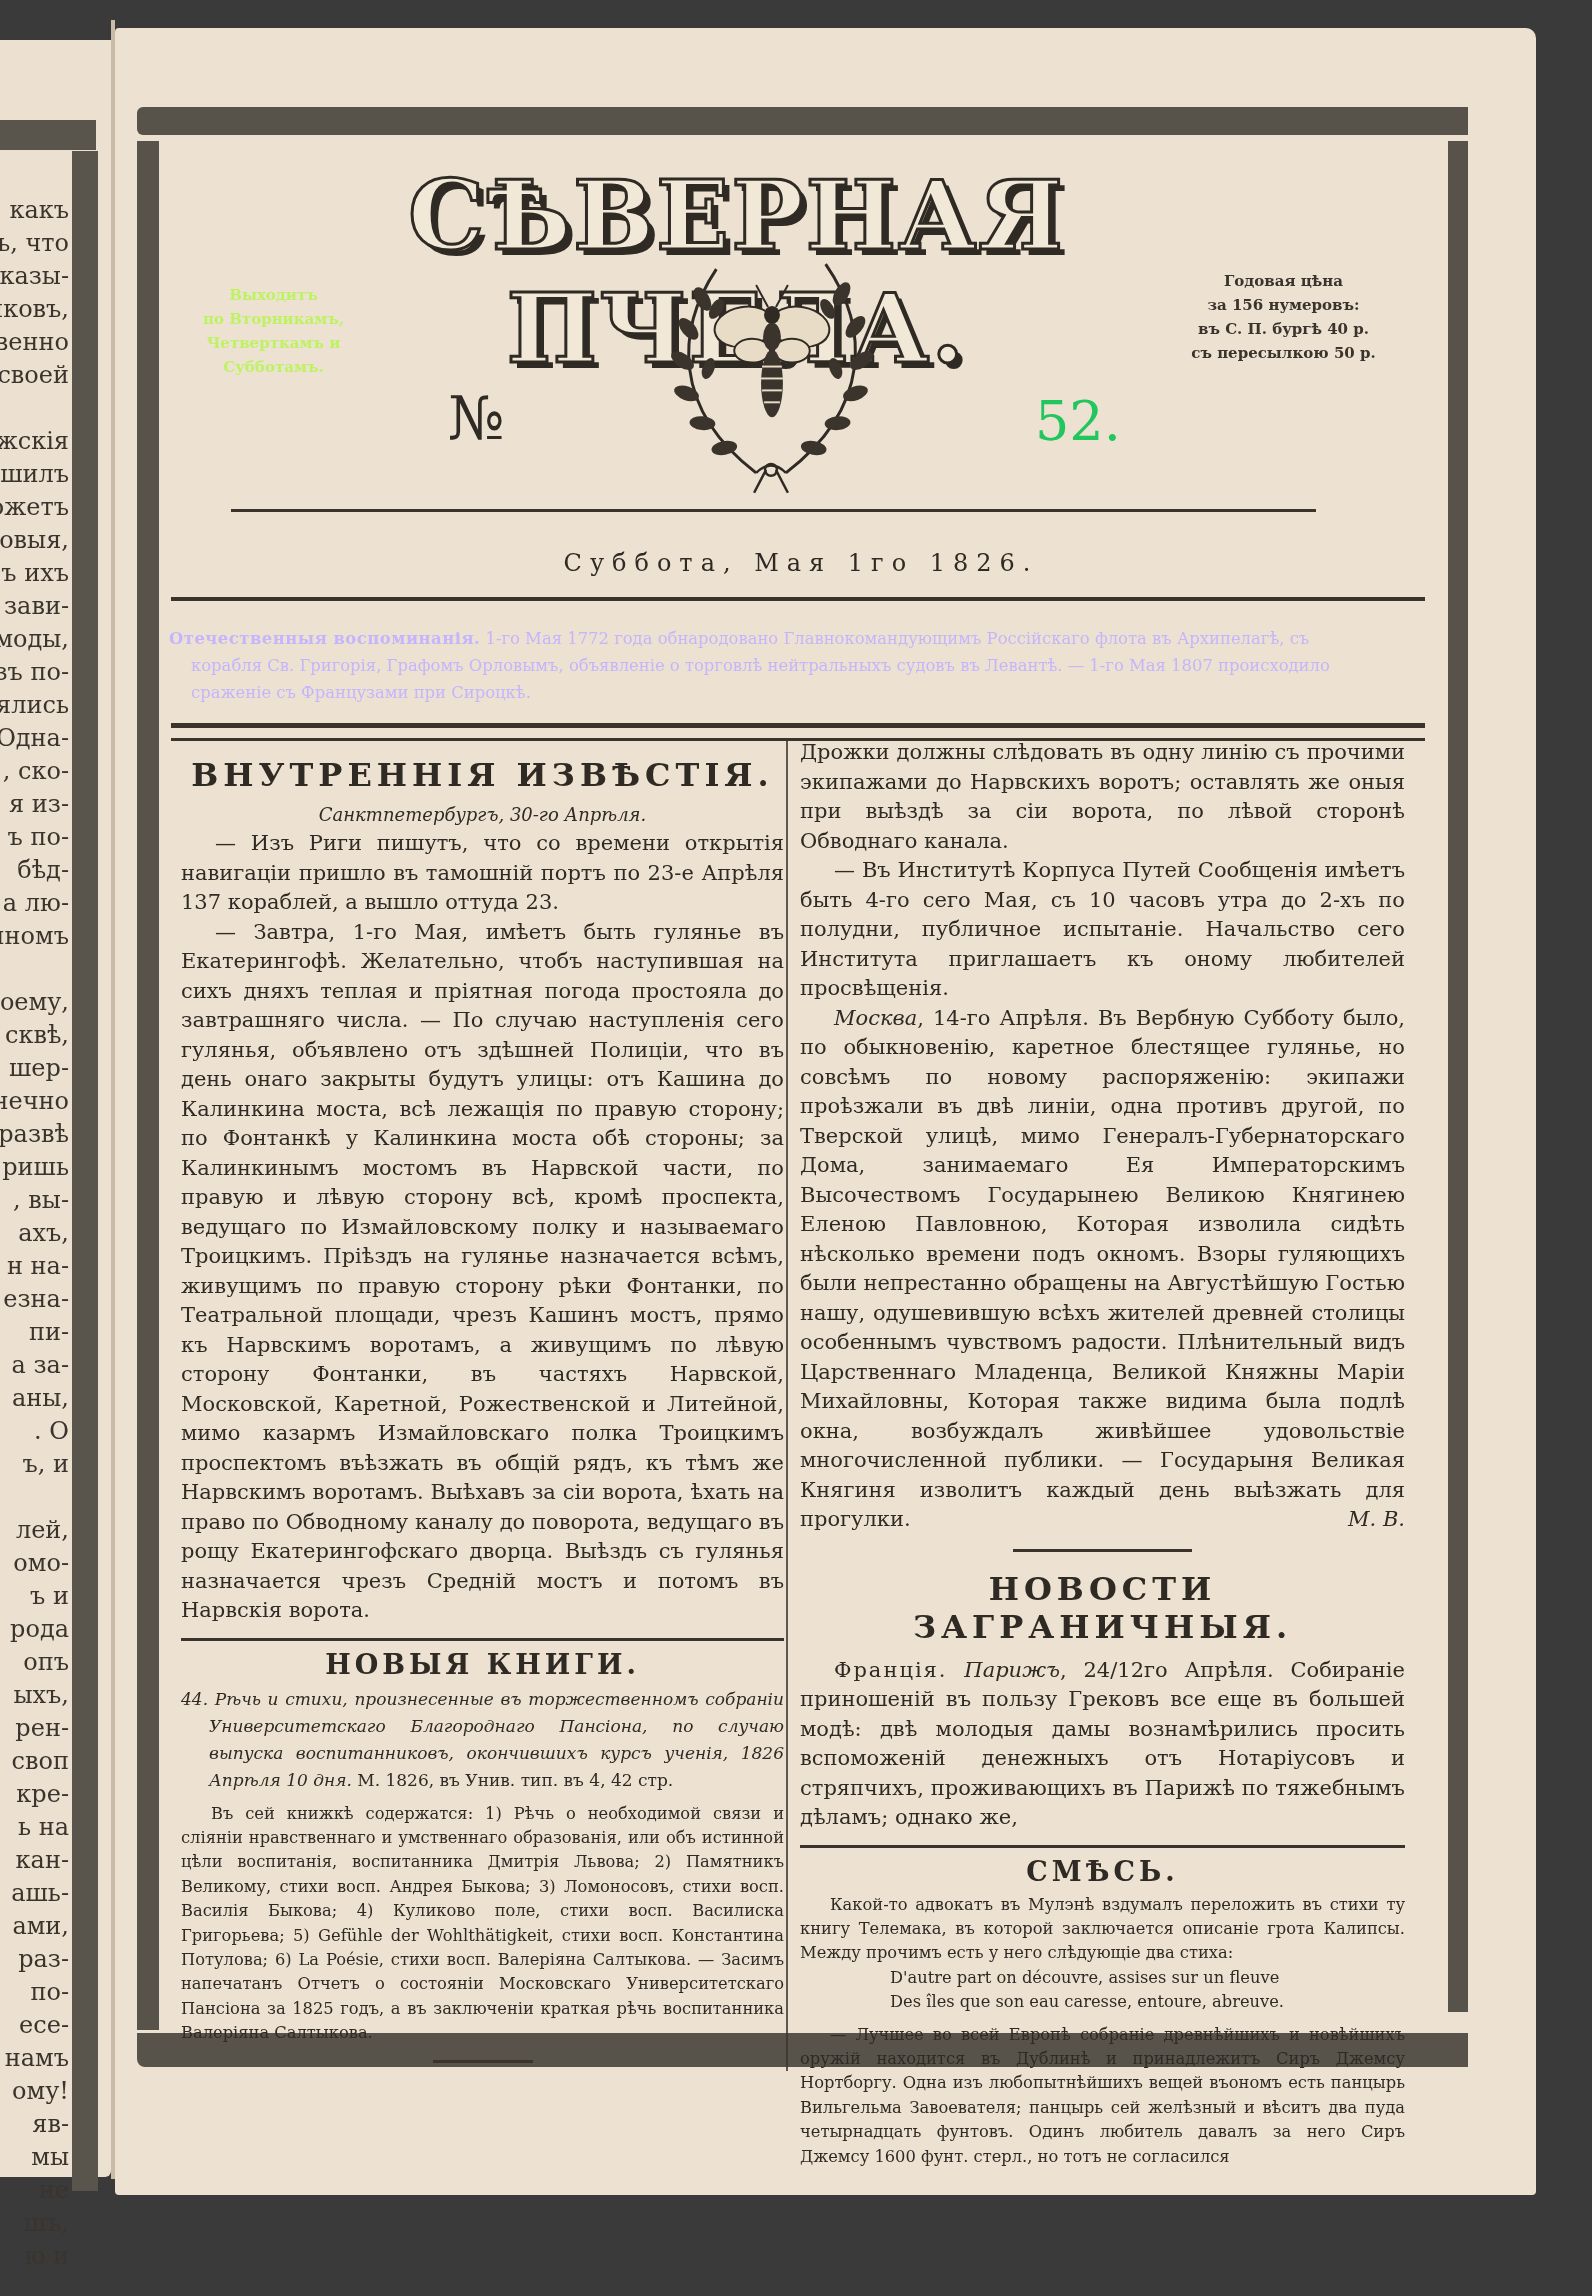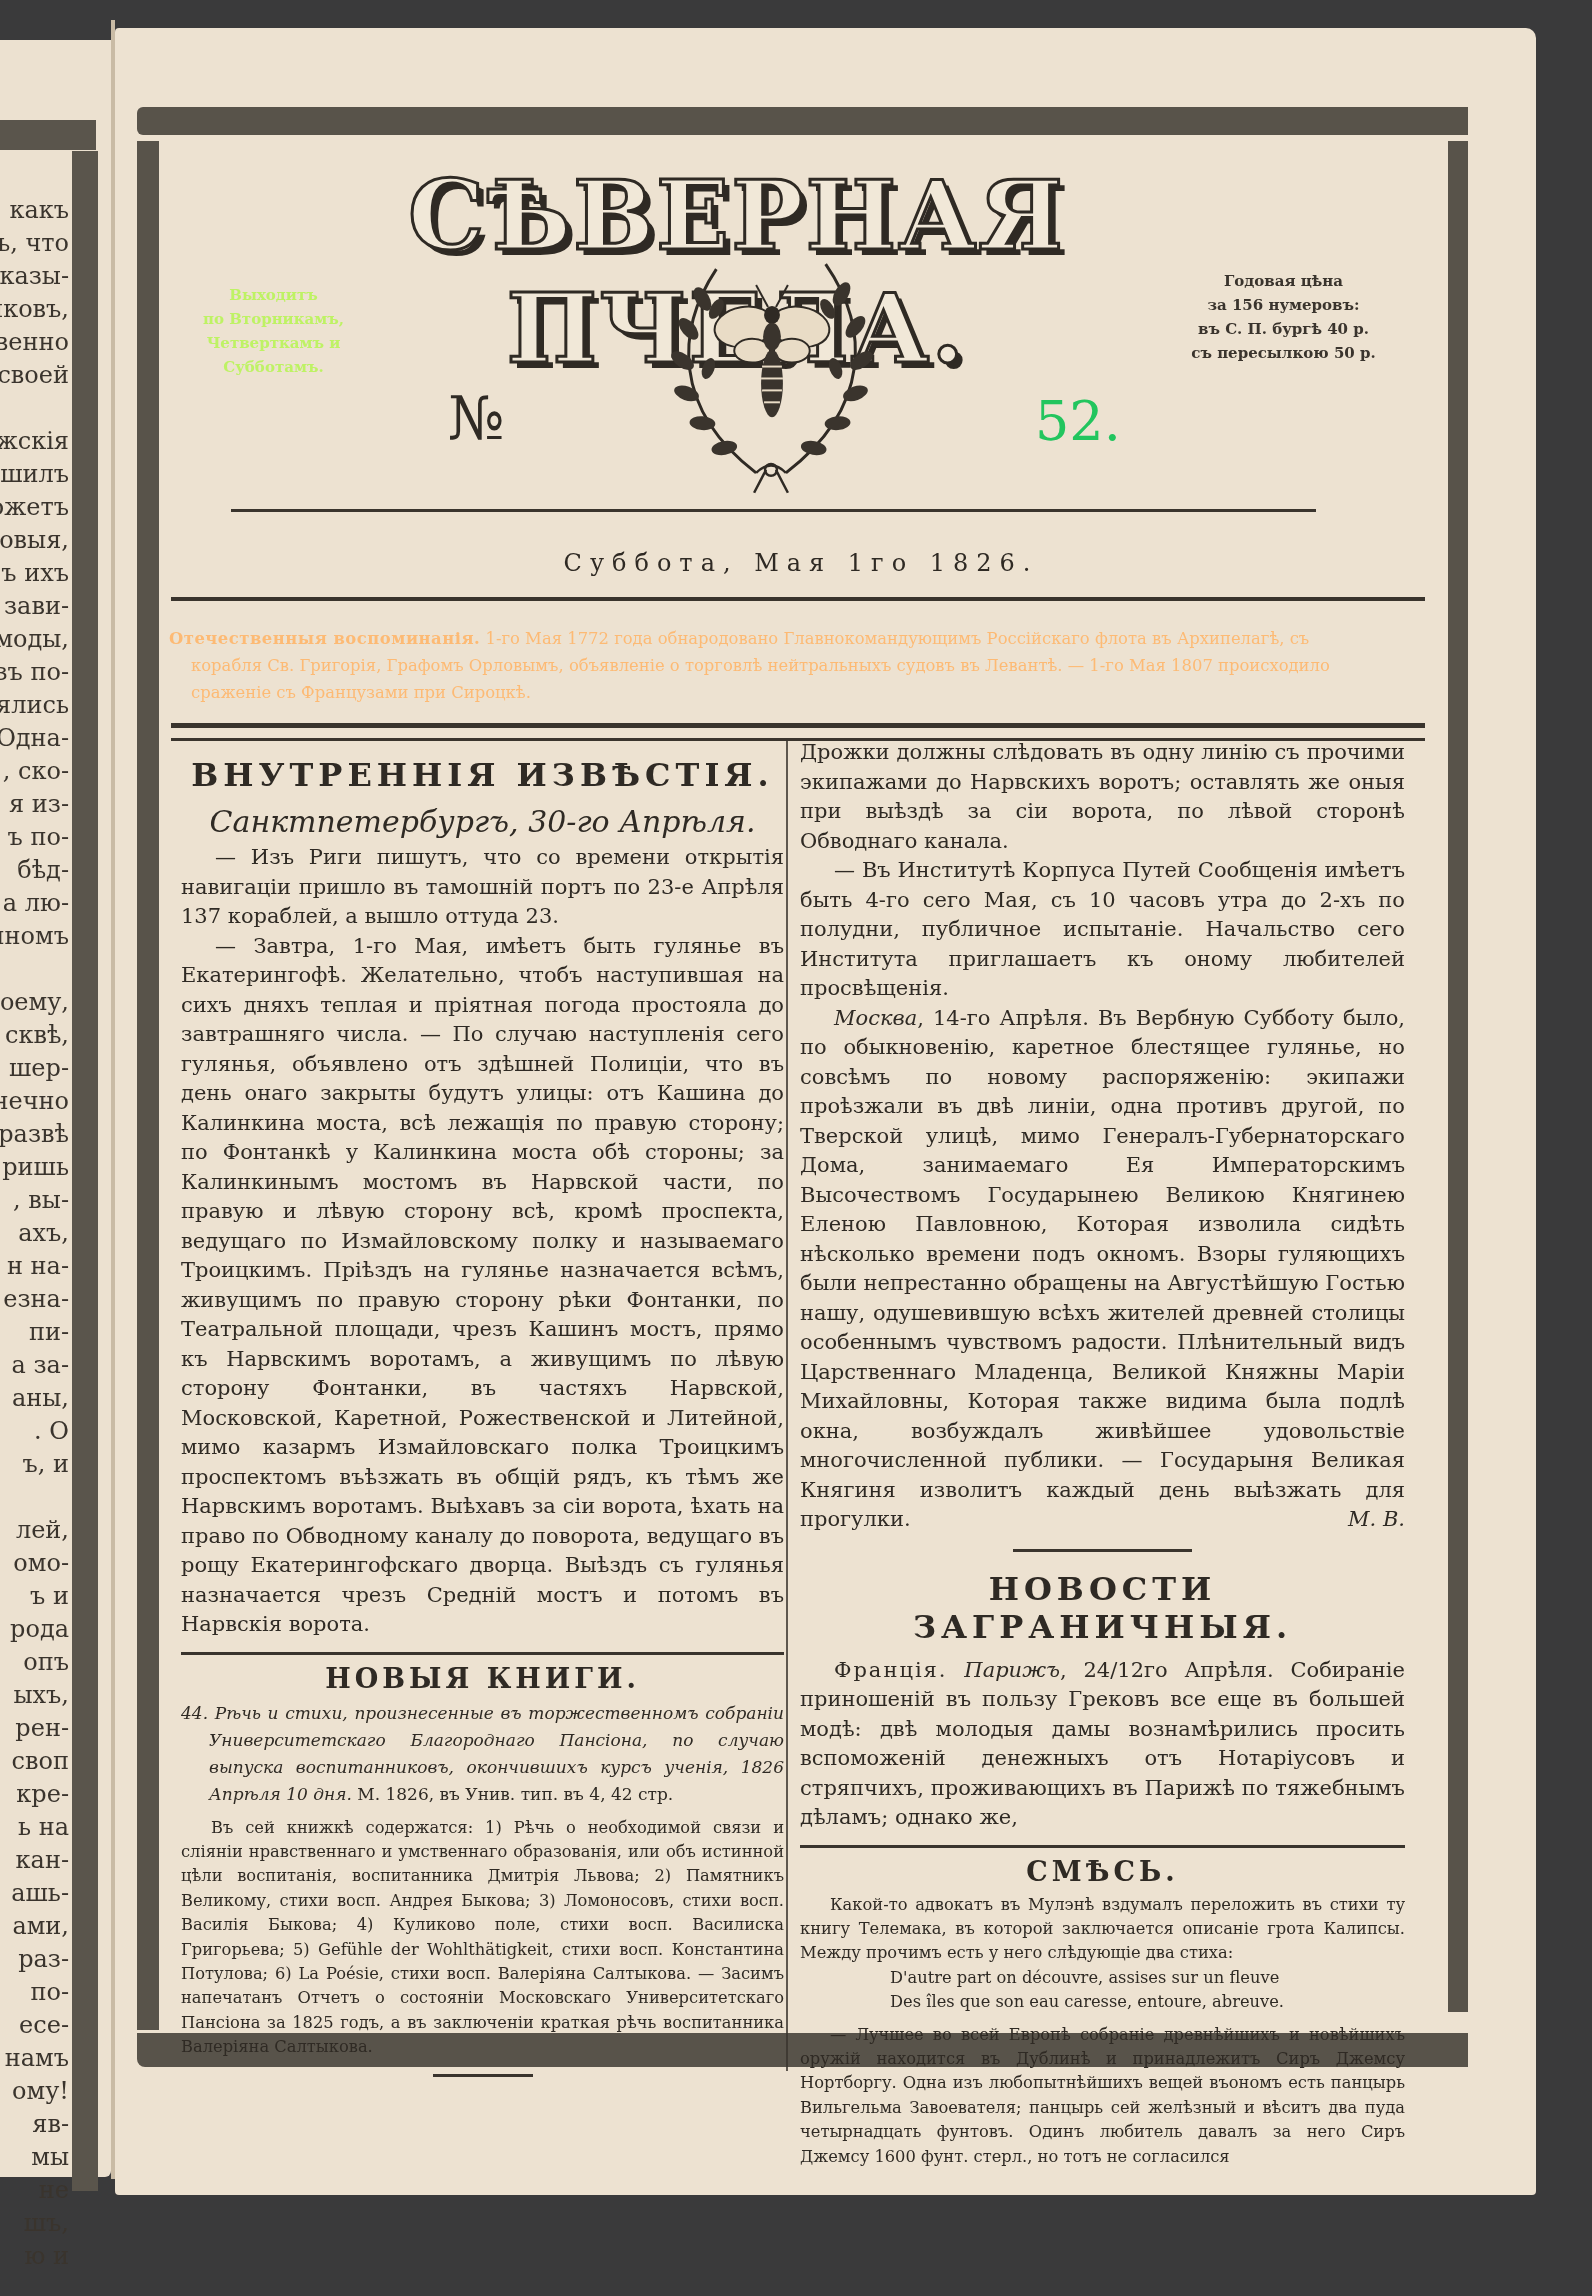--- a/index.html
+++ b/index.html
@@ -59,34 +59,34 @@
   .issue-num { position:absolute; left:1035px; top:390px; font-size:54px; color:#22c55e; }
   .emblem { position:absolute; left:617px; top:249px; width:308px; height:249px; }
 
   .rule-thin { position:absolute; height:3px; background:#3a342d; }
   .date-line {
     position:absolute; left:169px; top:549px; width:1264px; text-align:center;
     font-size:24px; letter-spacing:8px; color:#2f2a24;
   }
   .memo {
     position:absolute; left:169px; top:625px; width:1256px;
-    font-size:16.4px; line-height:27px; color:#fdba74; text-align:justify;
+    font-size:16.4px; line-height:27px; color:#c4b5fd; text-align:justify;
   }
   .memo .memo-head { font-weight:bold; letter-spacing:0.5px; }
   .memo .memo-cont { padding-left:22px; display:block; }
   .double-rule { position:absolute; left:171px; top:723px; width:1254px; height:10px;
     border-top:5px solid #3a342d; border-bottom:3px solid #3a342d; }
 
   .col { position:absolute; text-align:justify; color:#2f2a24; }
   .col-left { left:181px; top:738px; width:603px; }
   .col-right { left:800px; top:738px; width:605px; }
   .col-divider { position:absolute; left:786px; top:738px; width:2px; height:1333px; background:#3a342d; opacity:.8; }
 
   .section-head { text-align:center; font-weight:bold; font-size:32px; letter-spacing:5px; margin:18px 0 10px; color:#2f2a24; }
-  .dateline { text-align:center; font-style:italic; font-size:30px; margin:0 0 4px; }
+  .dateline { text-align:center; font-style:italic; font-size:18px; margin:0 0 4px; }
   .p { font-size:21px; line-height:29.5px; margin:0; text-indent:34px; }
   .p.noindent { text-indent:0; }
   .caps { letter-spacing:2px; }
   .sig { float:right; font-style:italic; }
   .short-rule { width:179px; height:3px; background:#3a342d; margin:14px auto 6px; }
   .small-head { text-align:center; font-weight:bold; font-size:27px; letter-spacing:4px; margin:8px 0 6px; }
   .p-sm { font-size:16.3px; line-height:24.4px; margin:0; text-indent:30px; }
   .p-sm.noindent { text-indent:0; }
   .book-entry { font-style:italic; font-size:17px; line-height:27px; padding-left:28px; text-indent:-28px; margin:0 0 8px; }
   .verse { font-size:16.3px; line-height:24.4px; padding-left:90px; margin:0; font-family:"DejaVu Serif", serif; }

